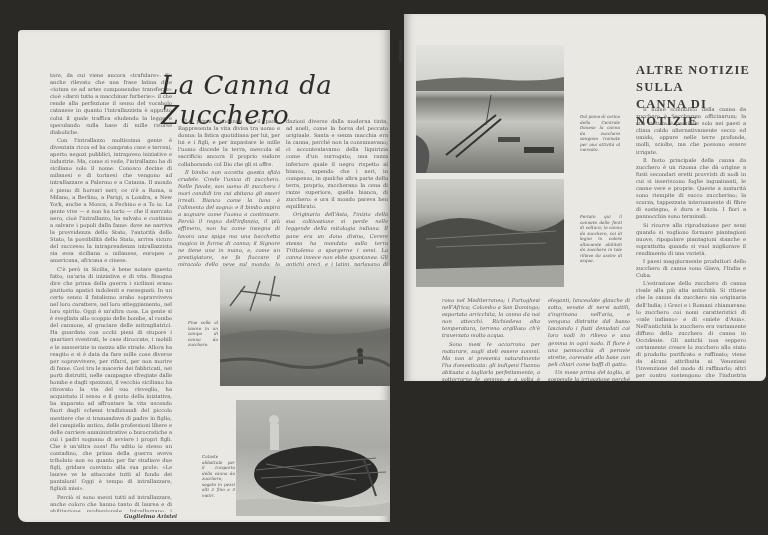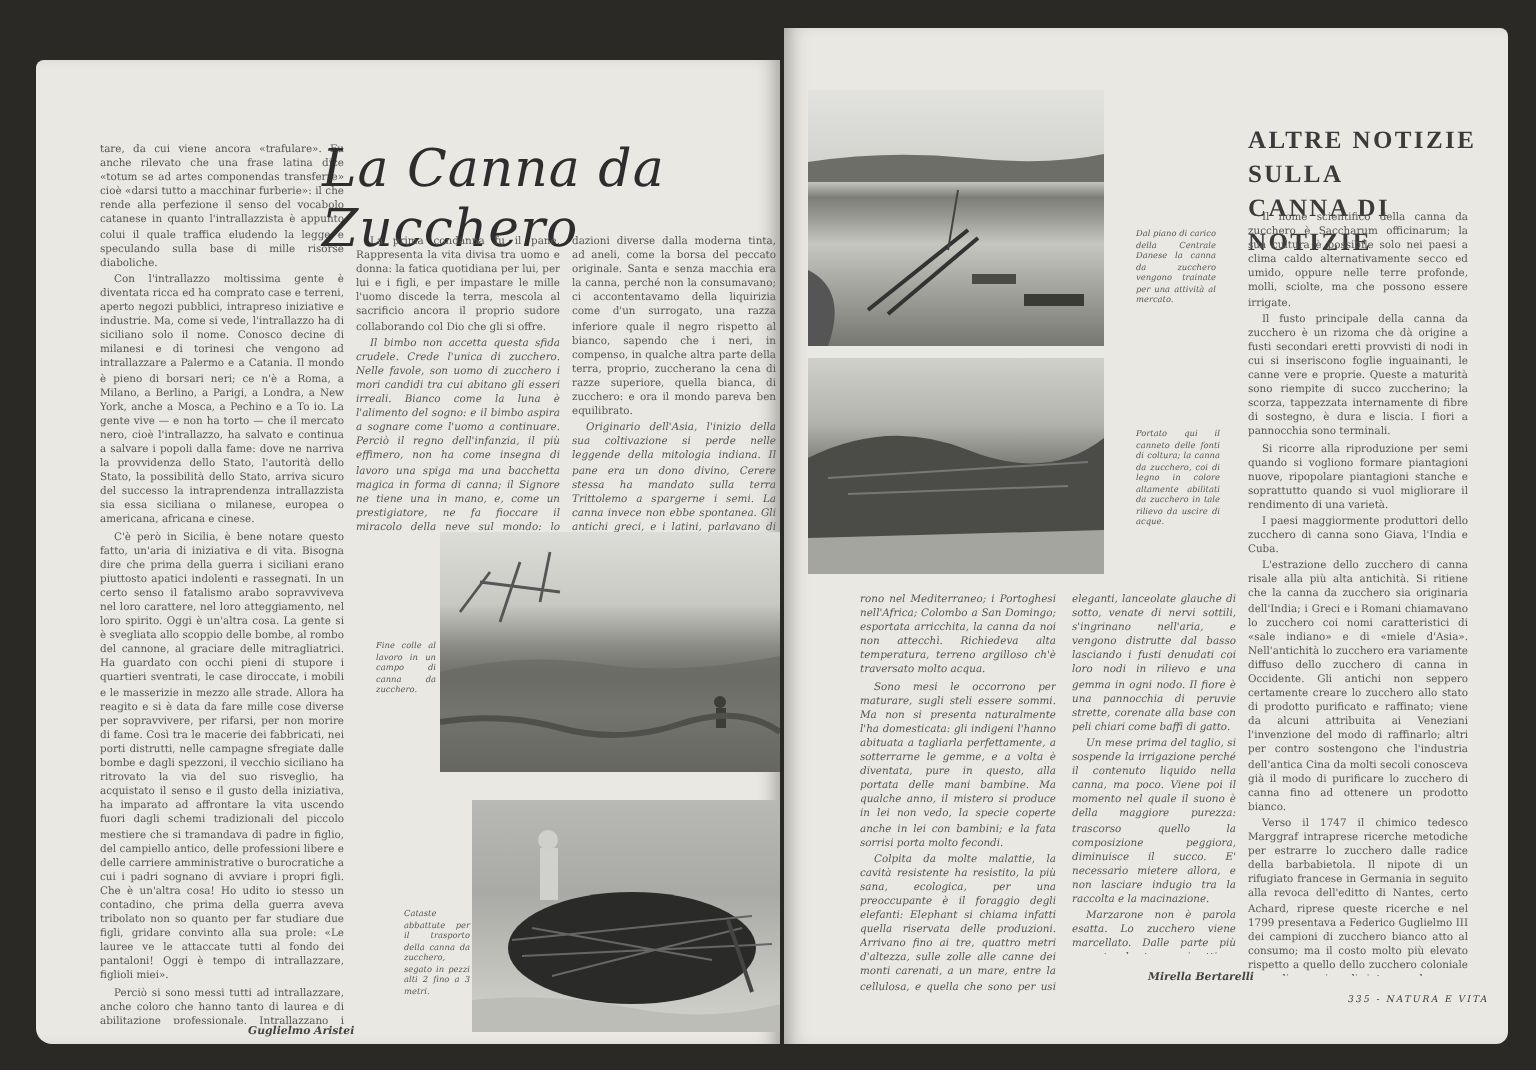--- a/index.html
+++ b/index.html
@@ -1,19 +1,19 @@
 <!DOCTYPE html>
 <html><head>
 <meta charset="utf-8">
 <style>
   html,body{margin:0;padding:0;}
   body{width:768px;height:535px;background:#2b2926;position:relative;overflow:hidden;font-family:"DejaVu Serif",serif;}
   .page{position:absolute;background:#e9e8e3;overflow:hidden;}
   .page-left{left:18px;top:14px;width:372px;height:492px;border-radius:4px 0 0 8px;box-shadow:inset -8px 0 10px -6px rgba(0,0,0,.35);margin-top:16px;}
-  .page-right{left:392px;top:14px;width:362px;height:508px;border-radius:0 4px 6px 0;box-shadow:inset 8px 0 10px -6px rgba(0,0,0,.35);}
+  .page-right{left:404px;top:14px;width:362px;height:367px;border-radius:0 4px 6px 0;box-shadow:inset 8px 0 10px -6px rgba(0,0,0,.35);}
   .col{position:absolute;font-size:5.2px;line-height:7.1px;color:#555;text-align:justify;overflow:hidden;}
   .col p{margin:0 0 1px 0;text-indent:7px;}
   .col p.it{font-style:italic;}
   .title-script{position:absolute;font-family:"DejaVu Serif",serif;font-style:italic;color:#2d2d2d;font-size:26px;letter-spacing:0.5px;}
   .title-caps{position:absolute;font-family:"Liberation Serif",serif;font-weight:bold;color:#3b3b3b;font-size:12.5px;line-height:17px;letter-spacing:1.2px;}
   .photo{position:absolute;overflow:hidden;}
   .caption{position:absolute;font-size:4.2px;line-height:5.5px;color:#555;text-align:justify;font-style:italic;}
   .signature{position:absolute;font-size:5.4px;font-style:italic;font-weight:bold;color:#444;}
   .footer{position:absolute;font-size:4.6px;font-style:italic;letter-spacing:1px;color:#444;}
   .gutter-mark{position:absolute;left:399px;top:40px;width:3px;height:22px;background:#333;}

